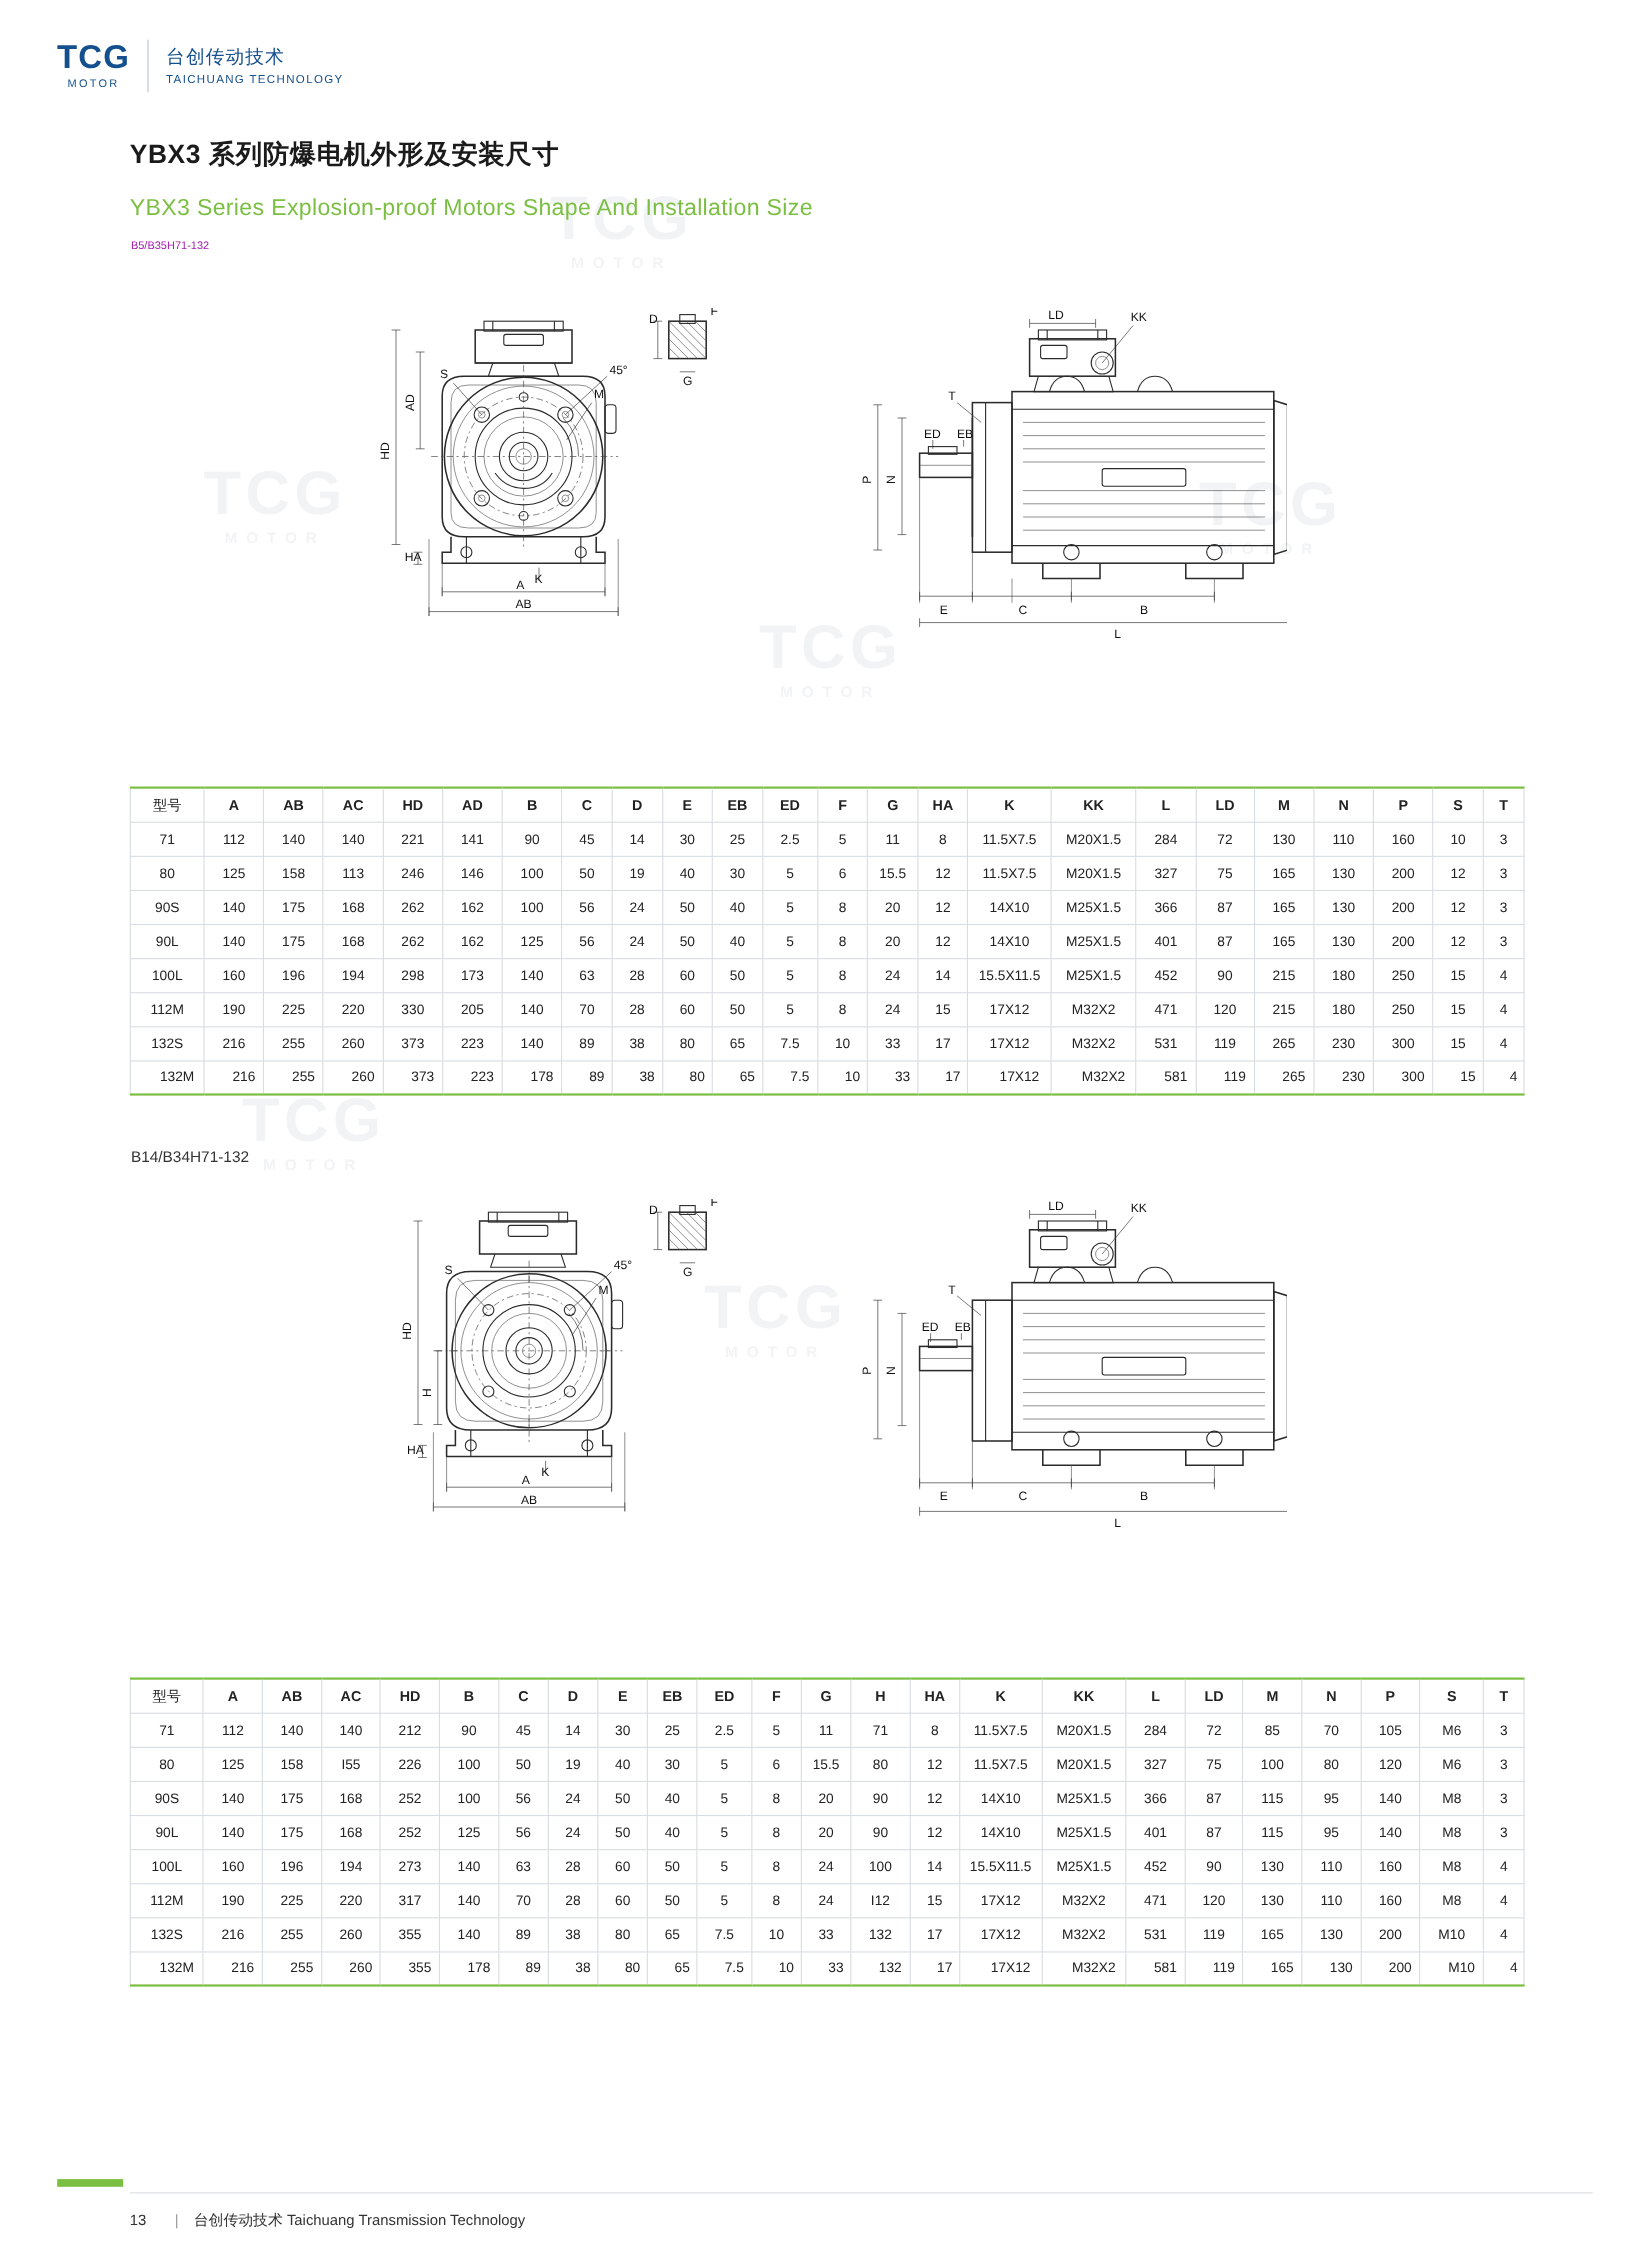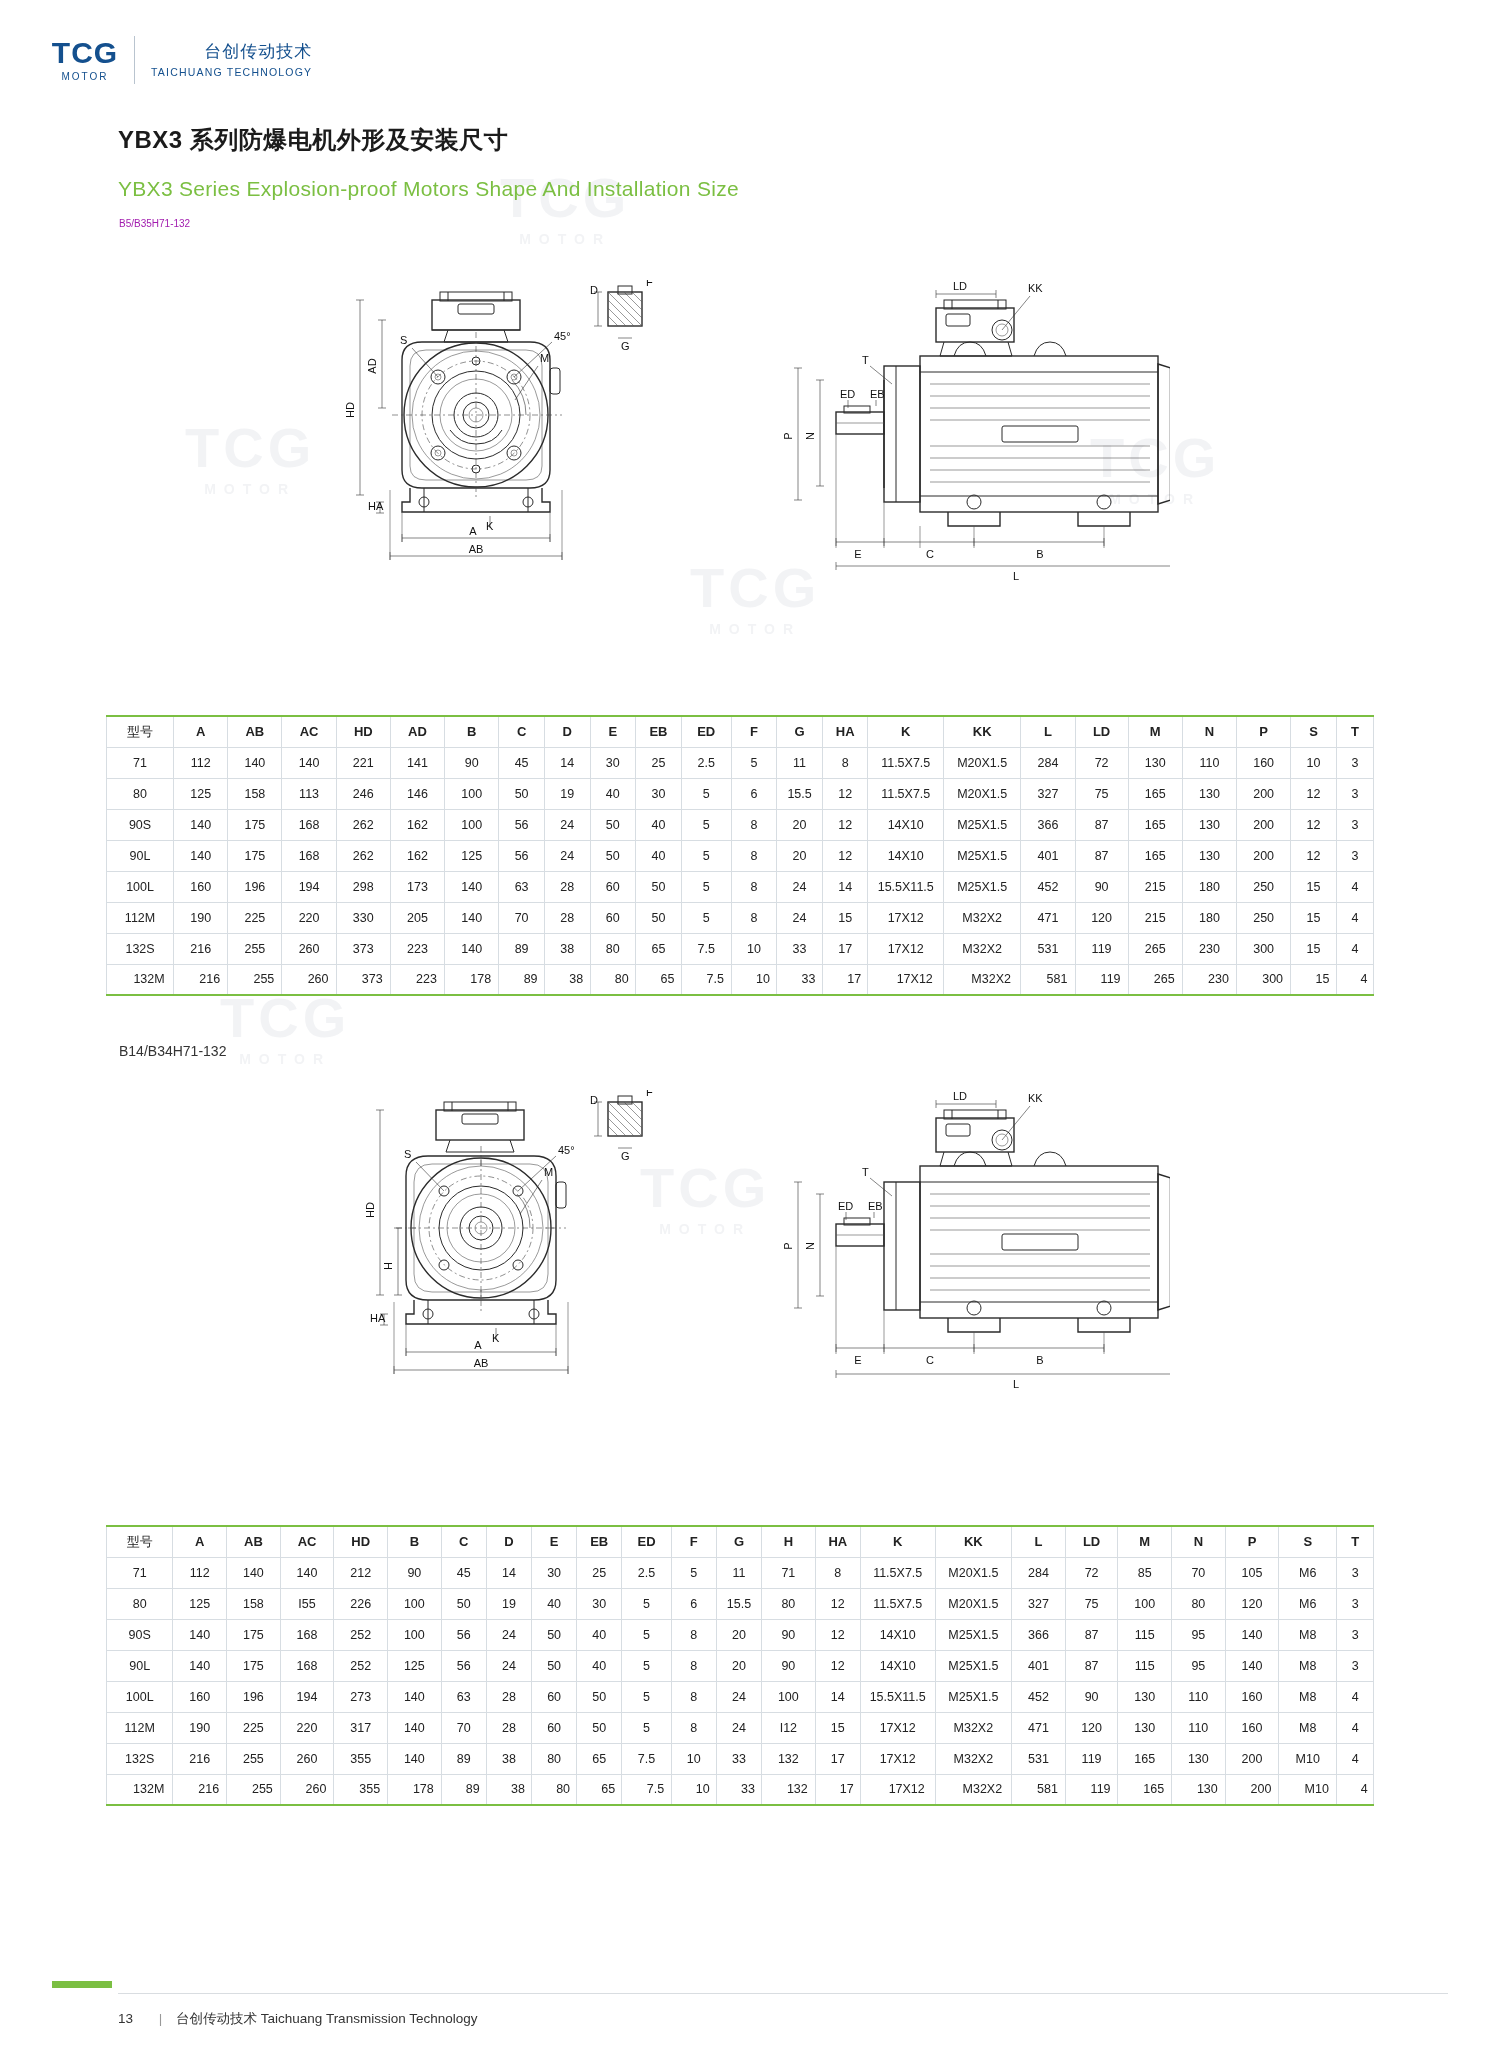--- a/index.html
+++ b/index.html
@@ -30,21 +30,21 @@
     font-size:30px; font-weight:bold; letter-spacing:1px; line-height:1;
     color:#14508e; font-family:"Liberation Sans", sans-serif;
   }
   .logo-motor {
     font-size:10px; letter-spacing:2px; color:#14508e; margin-top:3px;
   }
   .logo-divider {
     width:1px; height:48px; background:#b9c4cf; margin:0 16px;
   }
   .logo-text-cn {
-    font-size:17px; color:#14508e; letter-spacing:1px; line-height:1.5;text-align:right;
+    font-size:17px; color:#14508e; letter-spacing:1px; line-height:1.5;
   }
   .logo-text-en {
     font-size:10.5px; color:#14508e; letter-spacing:1.2px; line-height:1.5;
   }
 
   
   .title-cn {
     position:absolute; left:118px; top:124px;
     font-size:24px; font-weight:bold; color:#1b1b1b; letter-spacing:0.5px;
   }
@@ -75,21 +75,21 @@
   .wm .w2 { font-size:14px; letter-spacing:8px; margin-top:6px; }
 
   
   .figure {
     position:absolute;
   }
   .fig1 { left:330px; top:280px; width:840px; height:410px; }
   .fig2 { left:330px; top:1090px; width:840px; height:390px; }
 
   
-  .tbl-wrap { position:absolute; left:106px; width:1268px; }
+  .tbl-wrap { position:absolute; left:118px; width:1268px; }
   .tbl1 { top:715px; }
   .tbl2 { top:1525px; }
   table.spec {
     border-collapse:collapse; width:100%;
     font-size:12.5px;
     color:#222;
   }
   table.spec th, table.spec td {
     border:1px solid #d7dde2;
     text-align:center;

